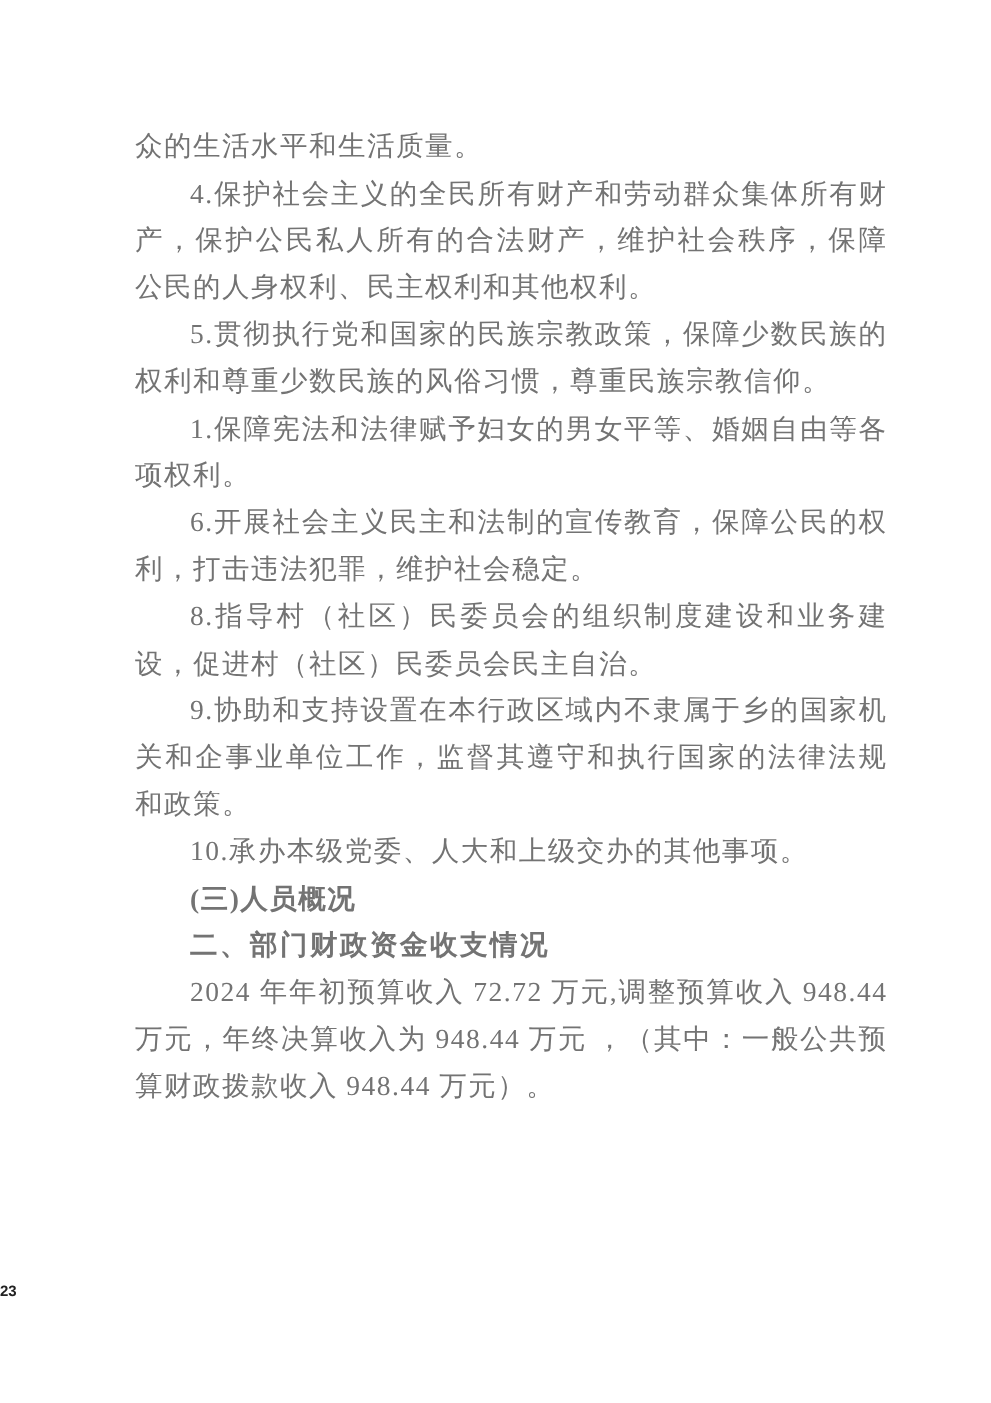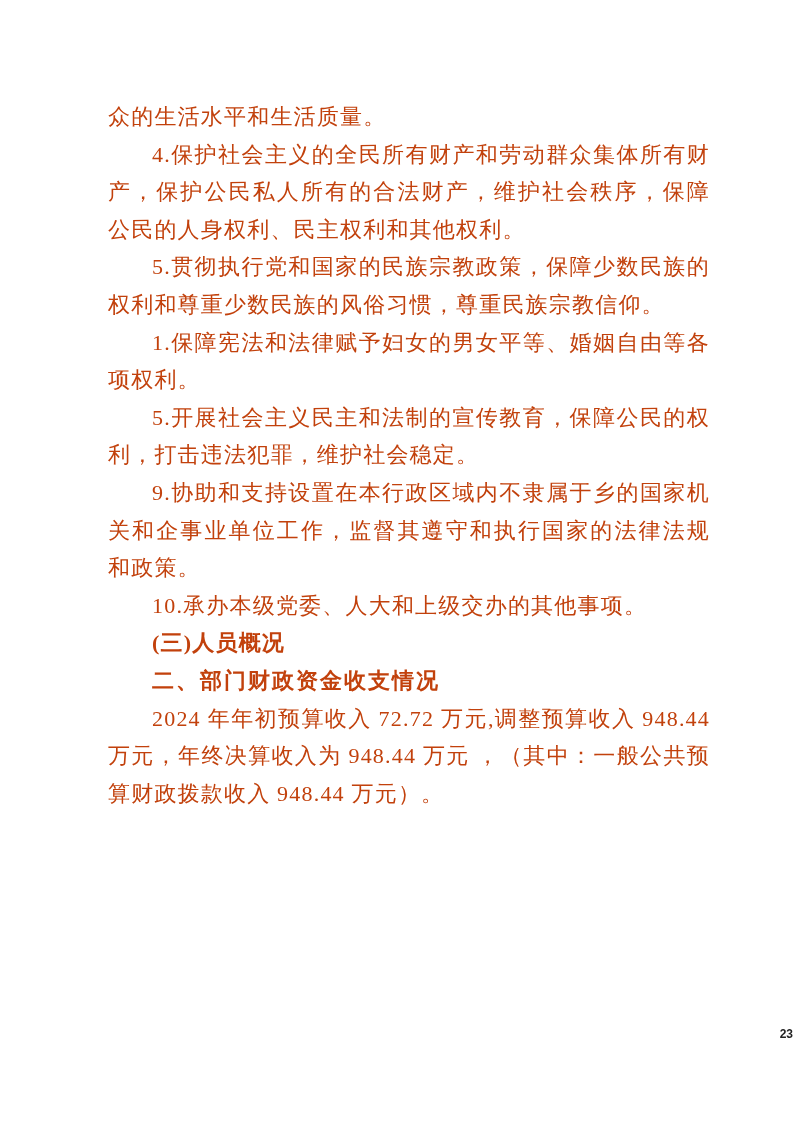--- a/index.html
+++ b/index.html
@@ -26,21 +26,21 @@
     top: 98px;
     width: 602px;
   }
 
   .para {
     font-size: 22px;
     line-height: 37.6px;
     letter-spacing: 1.2px;
     text-align: justify;
     text-indent: 2em;
-    color: #c2410c;
+    color: #737373;
     font-family: "Liberation Serif", "DejaVu Serif", serif;
   }
 
   .para.continuation {
     text-indent: 0;
   }
 
   .para.heading-bold {
     font-weight: bold;
   }
@@ -49,40 +49,41 @@
     font-weight: bold;
     font-family: Liberation Sans, sans-serif;
     letter-spacing: 2px;
   }
 
   .page-footer {
     position: absolute;
     left: 0;
     top: 1024px;
     width: 793px;
-    text-align: right;
+    text-align: left;
   }
 
   .page-number {
     font-size: 12px;
     font-weight: bold;
     color: #222222;
     font-family: "Liberation Sans", "DejaVu Sans", sans-serif;
   }
 </style>
 </head>
 <body>
 
 <div class="page">
   <div class="doc-body">
     <p class="para continuation">众的生活水平和生活质量。</p>
     <p class="para">4.保护社会主义的全民所有财产和劳动群众集体所有财产，保护公民私人所有的合法财产，维护社会秩序，保障公民的人身权利、民主权利和其他权利。</p>
     <p class="para">5.贯彻执行党和国家的民族宗教政策，保障少数民族的权利和尊重少数民族的风俗习惯，尊重民族宗教信仰。</p>
     <p class="para">1.保障宪法和法律赋予妇女的男女平等、婚姻自由等各项权利。</p>
-    <p class="para">5.开展社会主义民主和法制的宣传教育，保障公民的权利，打击违法犯罪，维护社会稳定。</p>
+    <p class="para">6.开展社会主义民主和法制的宣传教育，保障公民的权利，打击违法犯罪，维护社会稳定。</p>
+    <p class="para">8.指导村（社区）民委员会的组织制度建设和业务建设，促进村（社区）民委员会民主自治。</p>
     <p class="para">9.协助和支持设置在本行政区域内不隶属于乡的国家机关和企事业单位工作，监督其遵守和执行国家的法律法规和政策。</p>
     <p class="para">10.承办本级党委、人大和上级交办的其他事项。</p>
     <p class="para heading-bold">(三)人员概况</p>
     <p class="para heading-hei">二、部门财政资金收支情况</p>
     <p class="para">2024 年年初预算收入 72.72 万元,调整预算收入 948.44 万元，年终决算收入为 948.44 万元 ，（其中：一般公共预算财政拨款收入 948.44 万元）。</p>
   </div>
 
   <div class="page-footer">
     <span class="page-number">23</span>
   </div>

